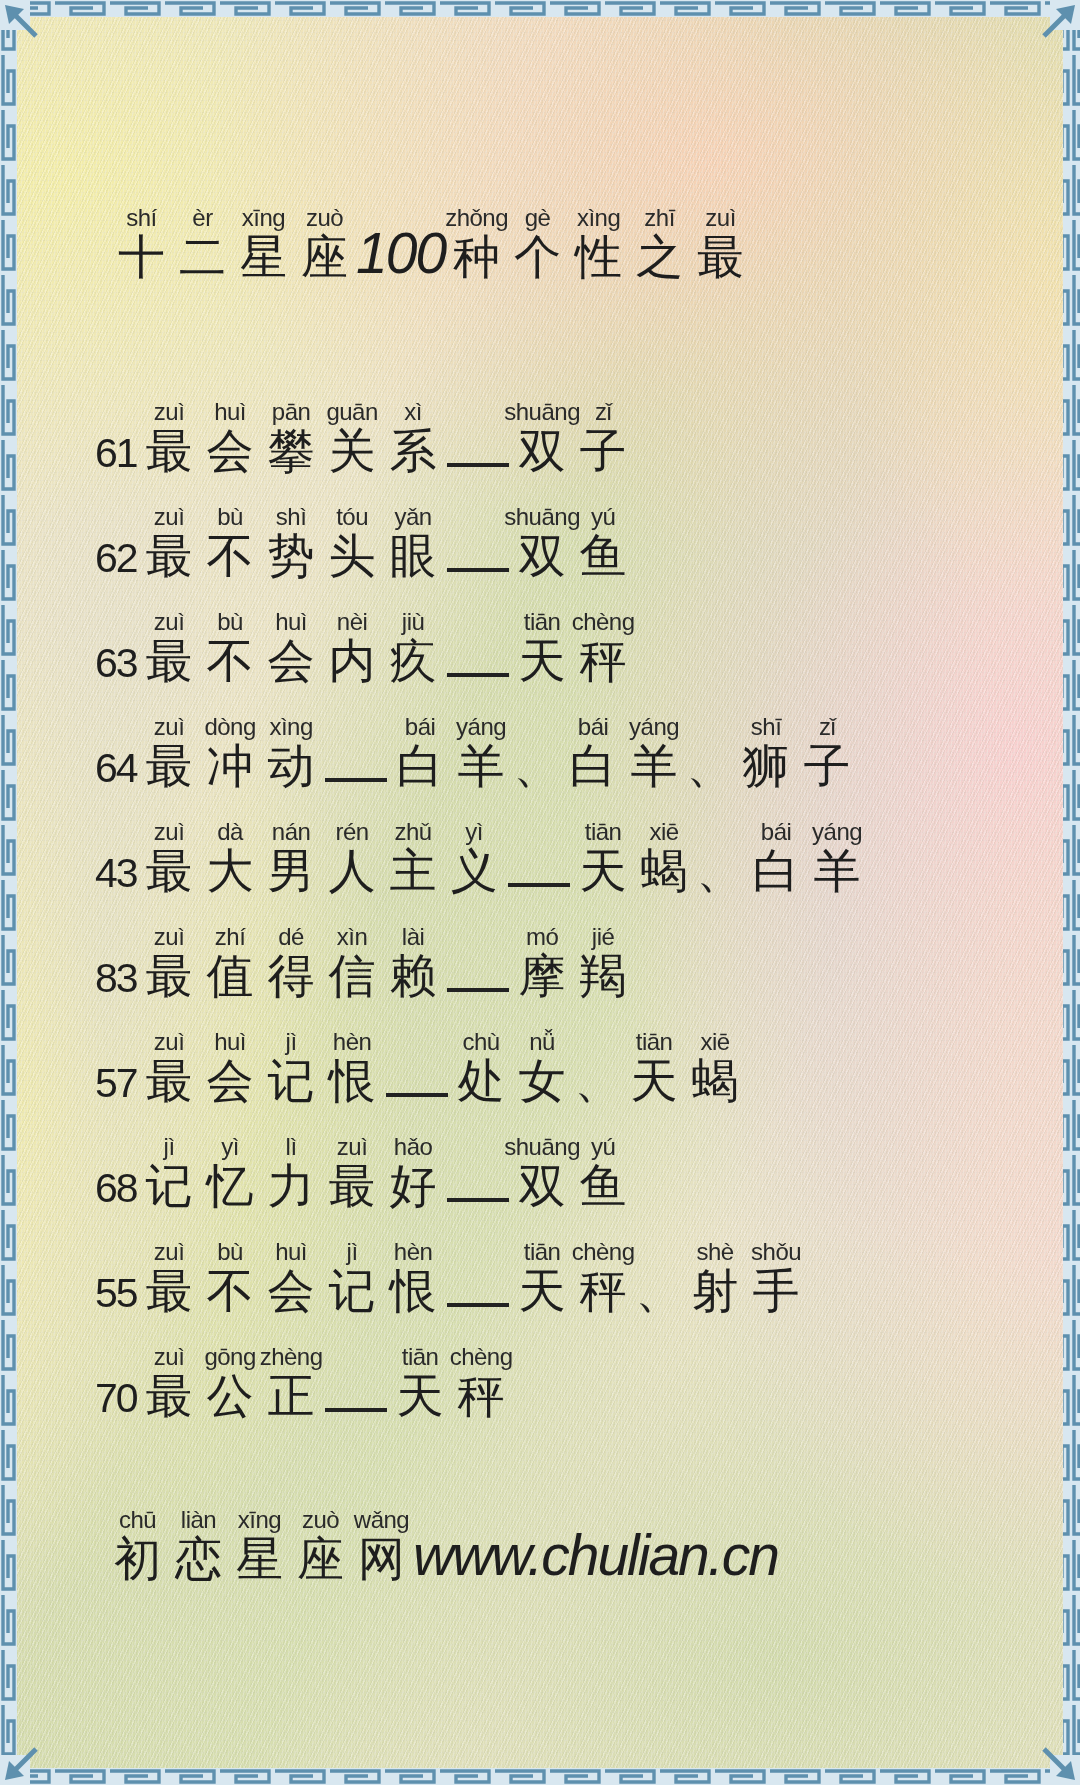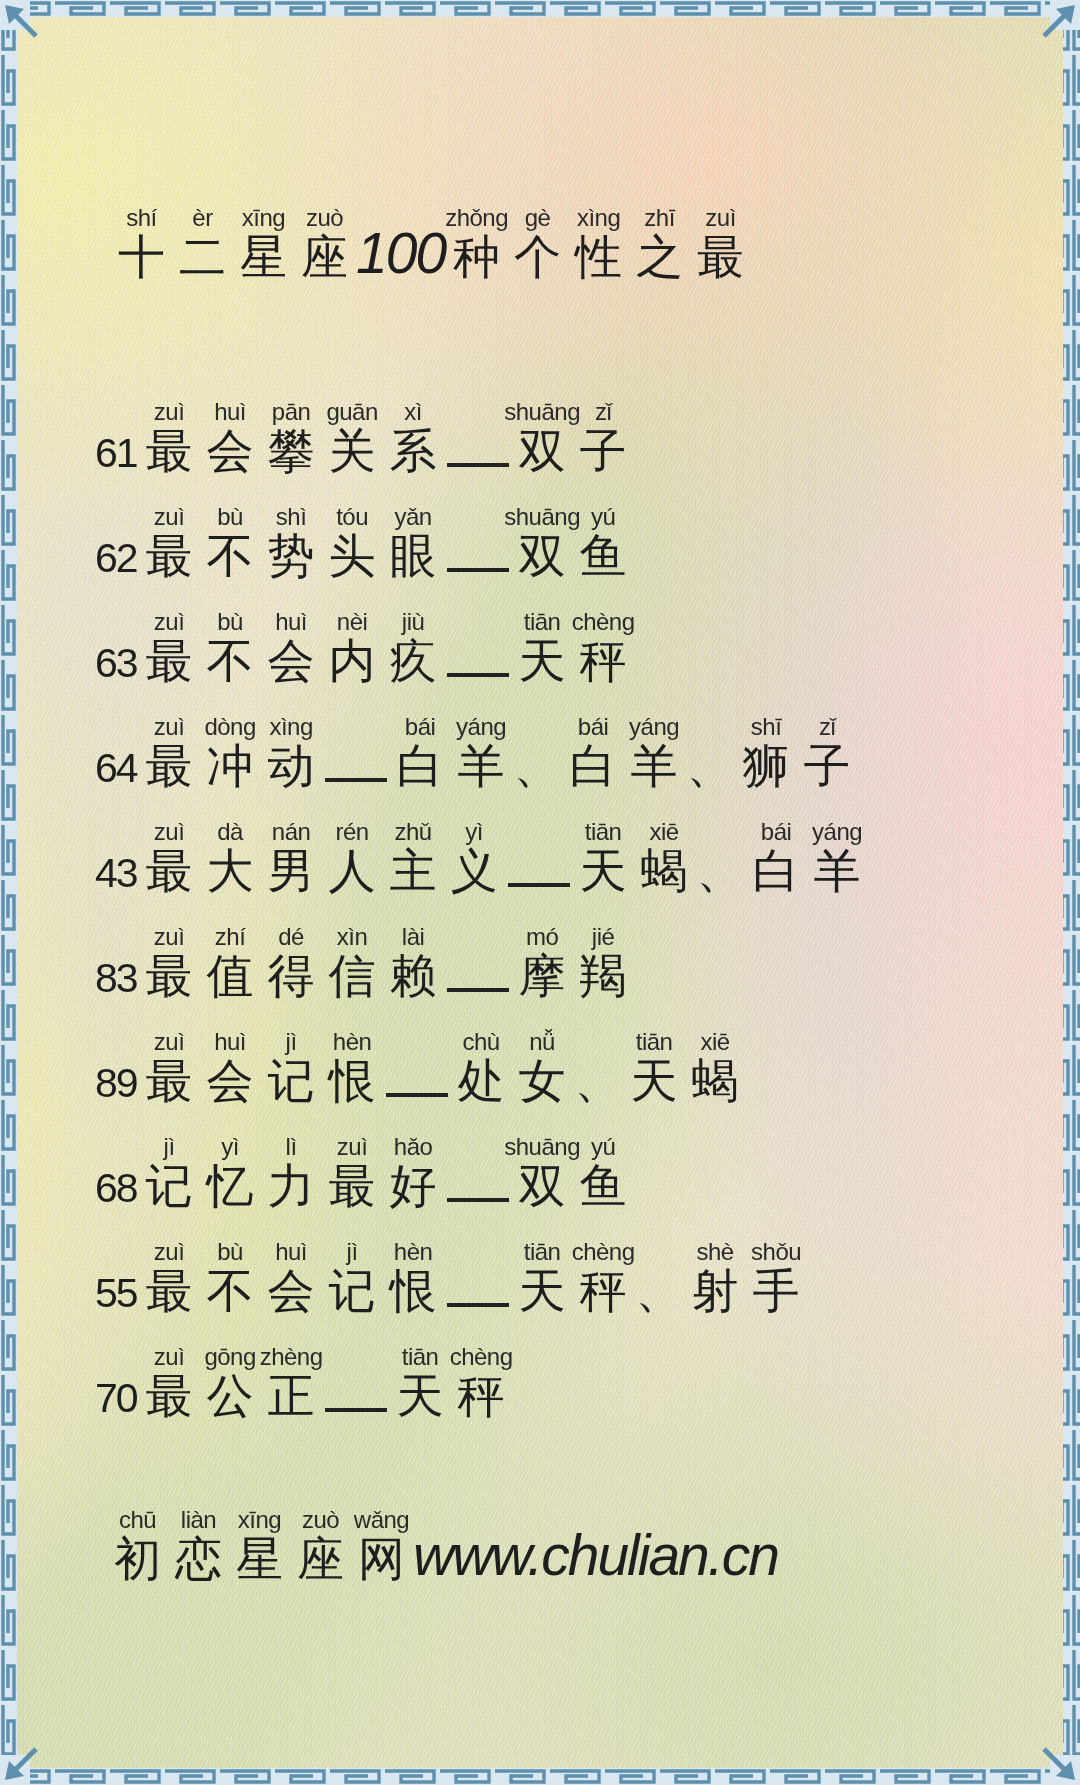--- a/index.html
+++ b/index.html
@@ -181,21 +181,21 @@
         <span class="seg"><span class="py">zuì</span><span class="hz">最</span></span>
         <span class="seg"><span class="py">zhí</span><span class="hz">值</span></span>
         <span class="seg"><span class="py">dé</span><span class="hz">得</span></span>
         <span class="seg"><span class="py">xìn</span><span class="hz">信</span></span>
         <span class="seg"><span class="py">lài</span><span class="hz">赖</span></span>
         <span class="dash"></span>
         <span class="seg"><span class="py">mó</span><span class="hz">摩</span></span>
         <span class="seg"><span class="py">jié</span><span class="hz">羯</span></span>
       </div>
       <div class="line item-line">
-        <span class="num">89</span>
+        <span class="num">57</span>
         <span class="seg"><span class="py">zuì</span><span class="hz">最</span></span>
         <span class="seg"><span class="py">huì</span><span class="hz">会</span></span>
         <span class="seg"><span class="py">jì</span><span class="hz">记</span></span>
         <span class="seg"><span class="py">hèn</span><span class="hz">恨</span></span>
         <span class="dash"></span>
         <span class="seg"><span class="py">chù</span><span class="hz">处</span></span>
         <span class="seg"><span class="py">nǚ</span><span class="hz">女</span></span>
         <span class="seg punct"><span class="hz">、</span></span>
         <span class="seg"><span class="py">tiān</span><span class="hz">天</span></span>
         <span class="seg"><span class="py">xiē</span><span class="hz">蝎</span></span>

